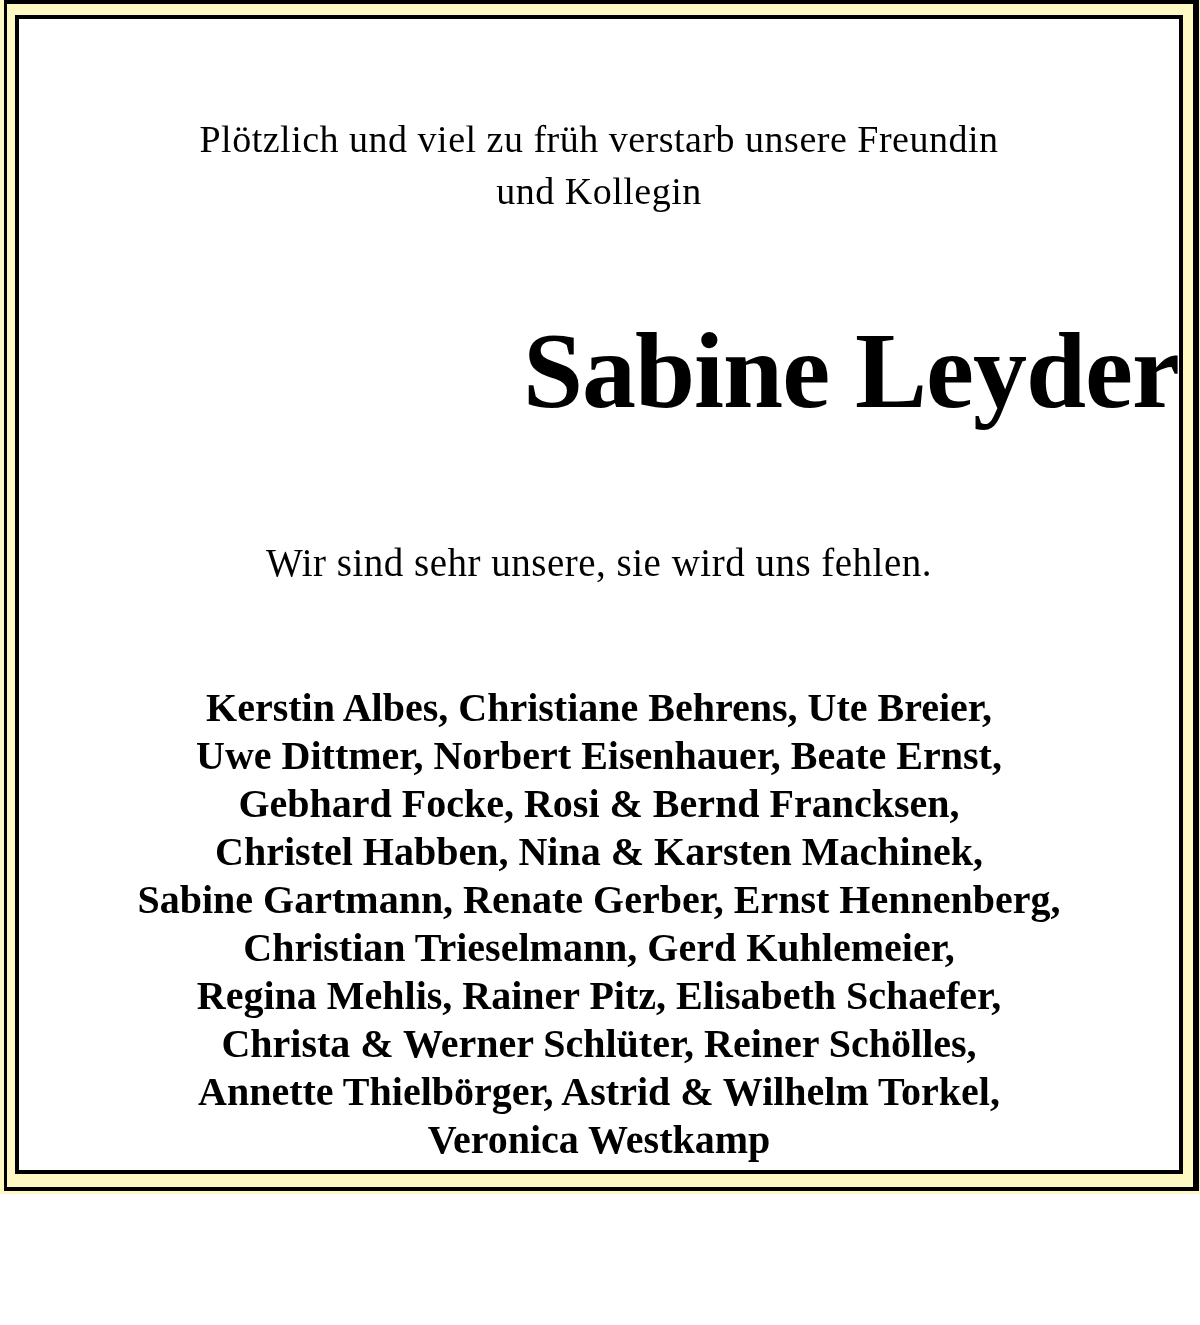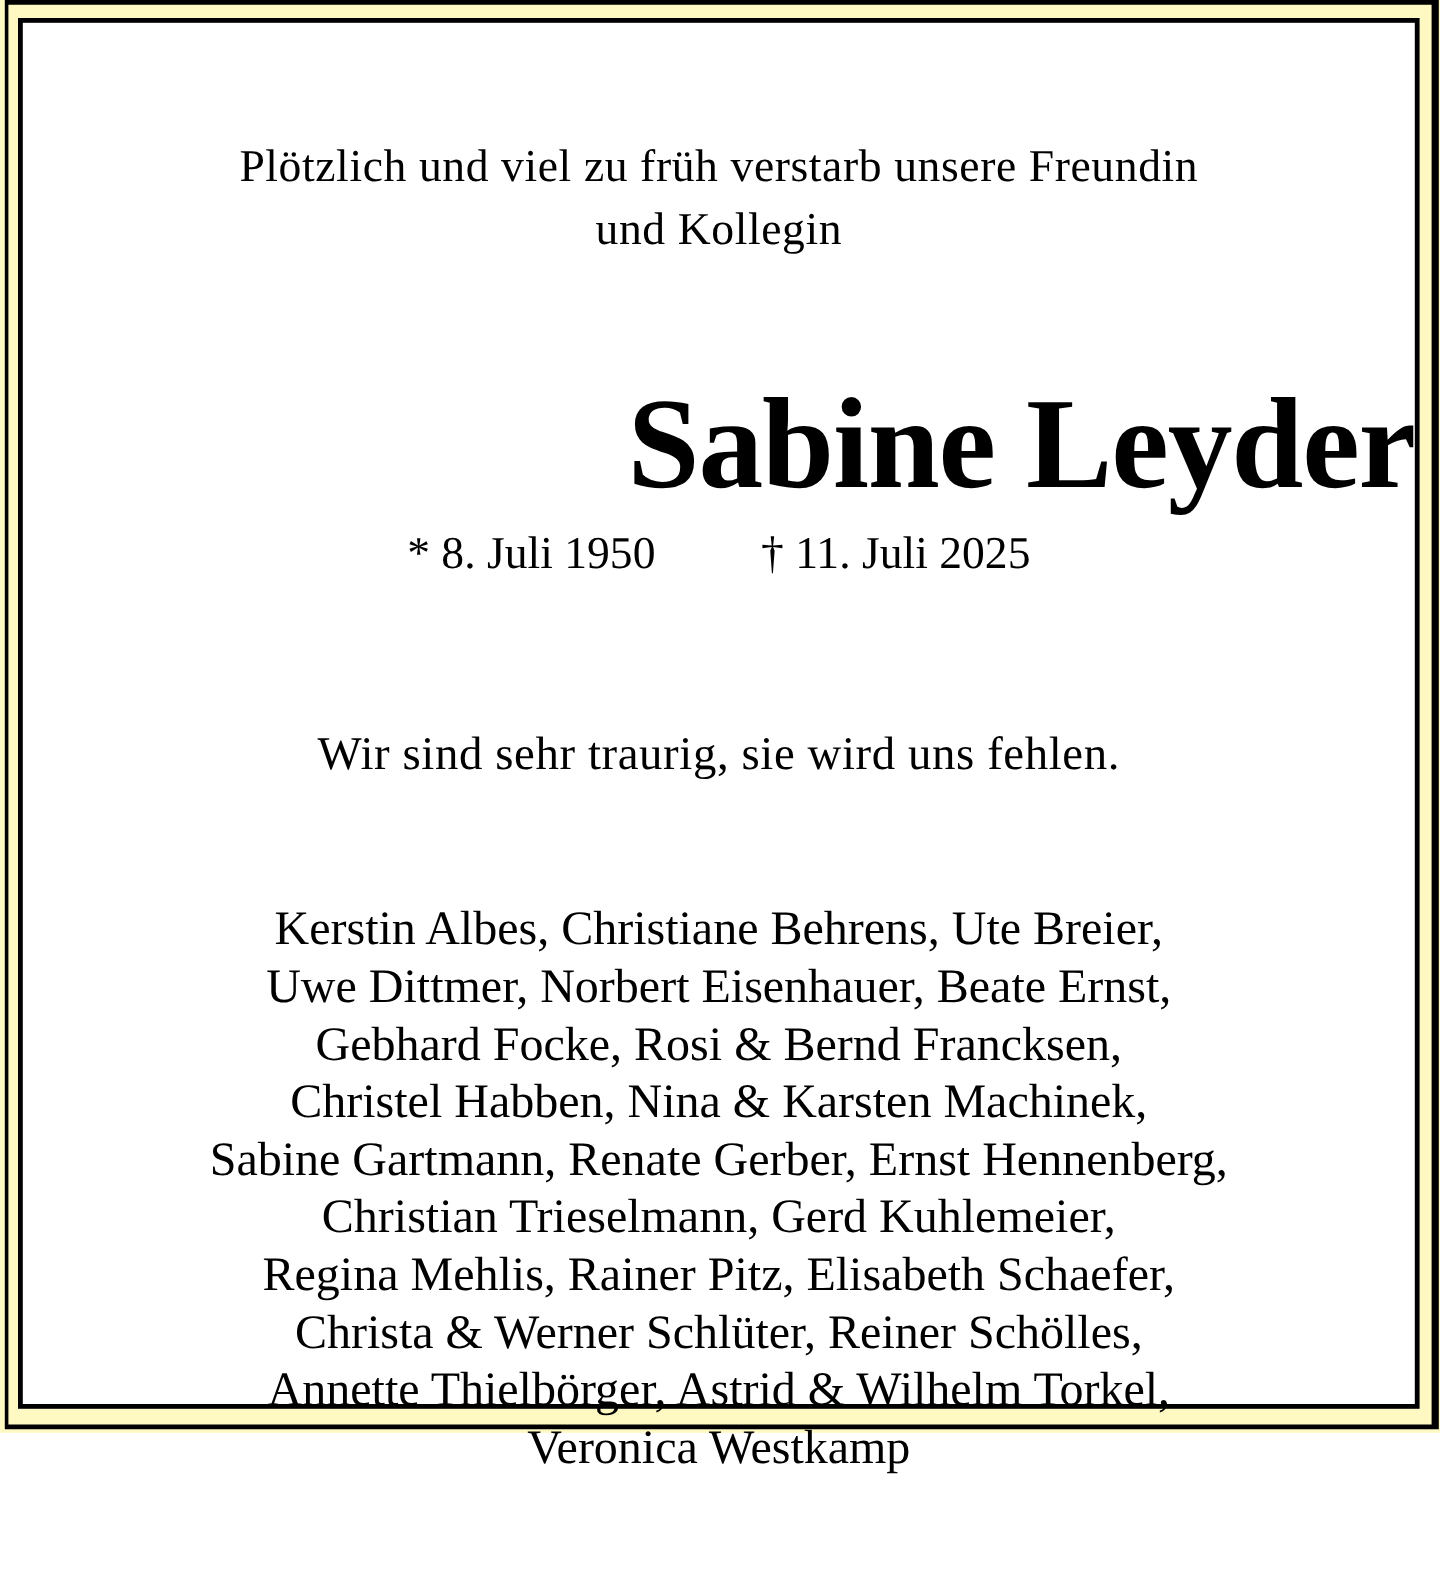--- a/index.html
+++ b/index.html
@@ -70,45 +70,41 @@
   .message {
     margin-top: 116px;
     font-size: 39px;
     line-height: 52px;
     letter-spacing: 0.5px;
   }
   .mourners {
     margin-top: 95px;
     font-size: 40px;
     line-height: 48px;
-    font-weight: 400;
+    font-weight: 700;
   }
   .mourner-line {
     white-space: nowrap;
   }
 </style>
 </head>
 <body>
 
 <div class="page">
   <div class="outer-frame"></div>
   <div class="inner-frame">
     <div class="content">
 
       <div class="intro-line">Plötzlich und viel zu früh verstarb unsere Freundin</div>
       <div class="intro-line">und Kollegin</div>
 
       <div class="deceased-name">Sabine Leyder</div>
 
-      <div class="dates-row">
-        <span class="birth-date">* 8. Juli 1950</span>
-        <span class="death-date">† 11. Juli 2025</span>
-      </div>
 
-      <div class="message">Wir sind sehr traurig, sie wird uns fehlen.</div>
+      <div class="message">Wir sind sehr unsere, sie wird uns fehlen.</div>
 
       <div class="mourners">
           <div class="mourner-line">Kerstin Albes, Christiane Behrens, Ute Breier,</div>
           <div class="mourner-line">Uwe Dittmer, Norbert Eisenhauer, Beate Ernst,</div>
           <div class="mourner-line">Gebhard Focke, Rosi &amp; Bernd Francksen,</div>
           <div class="mourner-line">Christel Habben, Nina &amp; Karsten Machinek,</div>
           <div class="mourner-line">Sabine Gartmann, Renate Gerber, Ernst Hennenberg,</div>
           <div class="mourner-line">Christian Trieselmann, Gerd Kuhlemeier,</div>
           <div class="mourner-line">Regina Mehlis, Rainer Pitz, Elisabeth Schaefer,</div>
           <div class="mourner-line">Christa &amp; Werner Schlüter, Reiner Schölles,</div>

